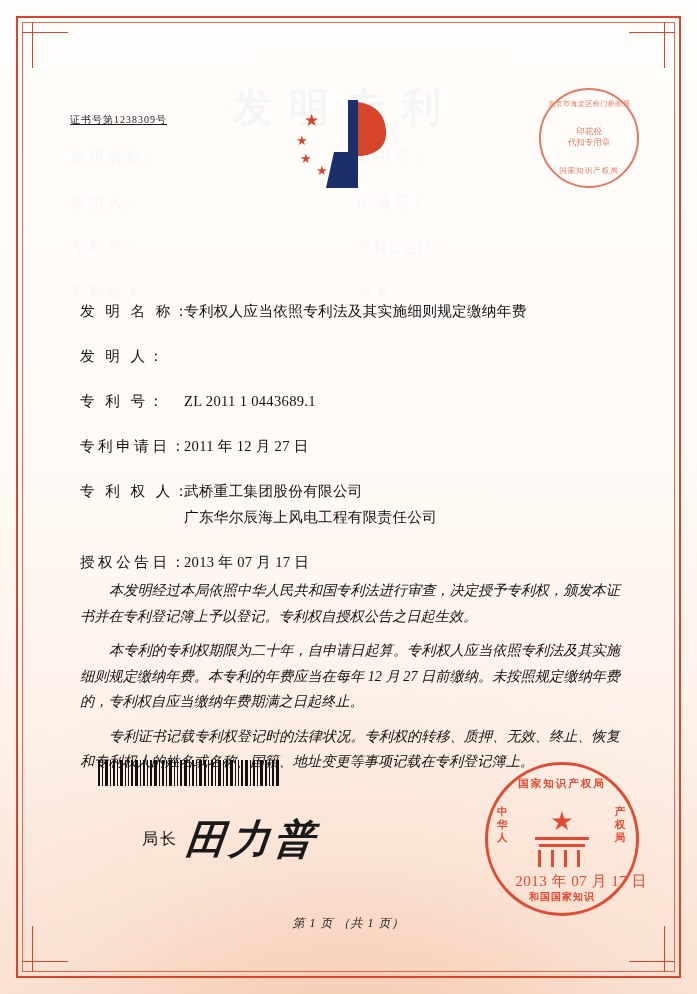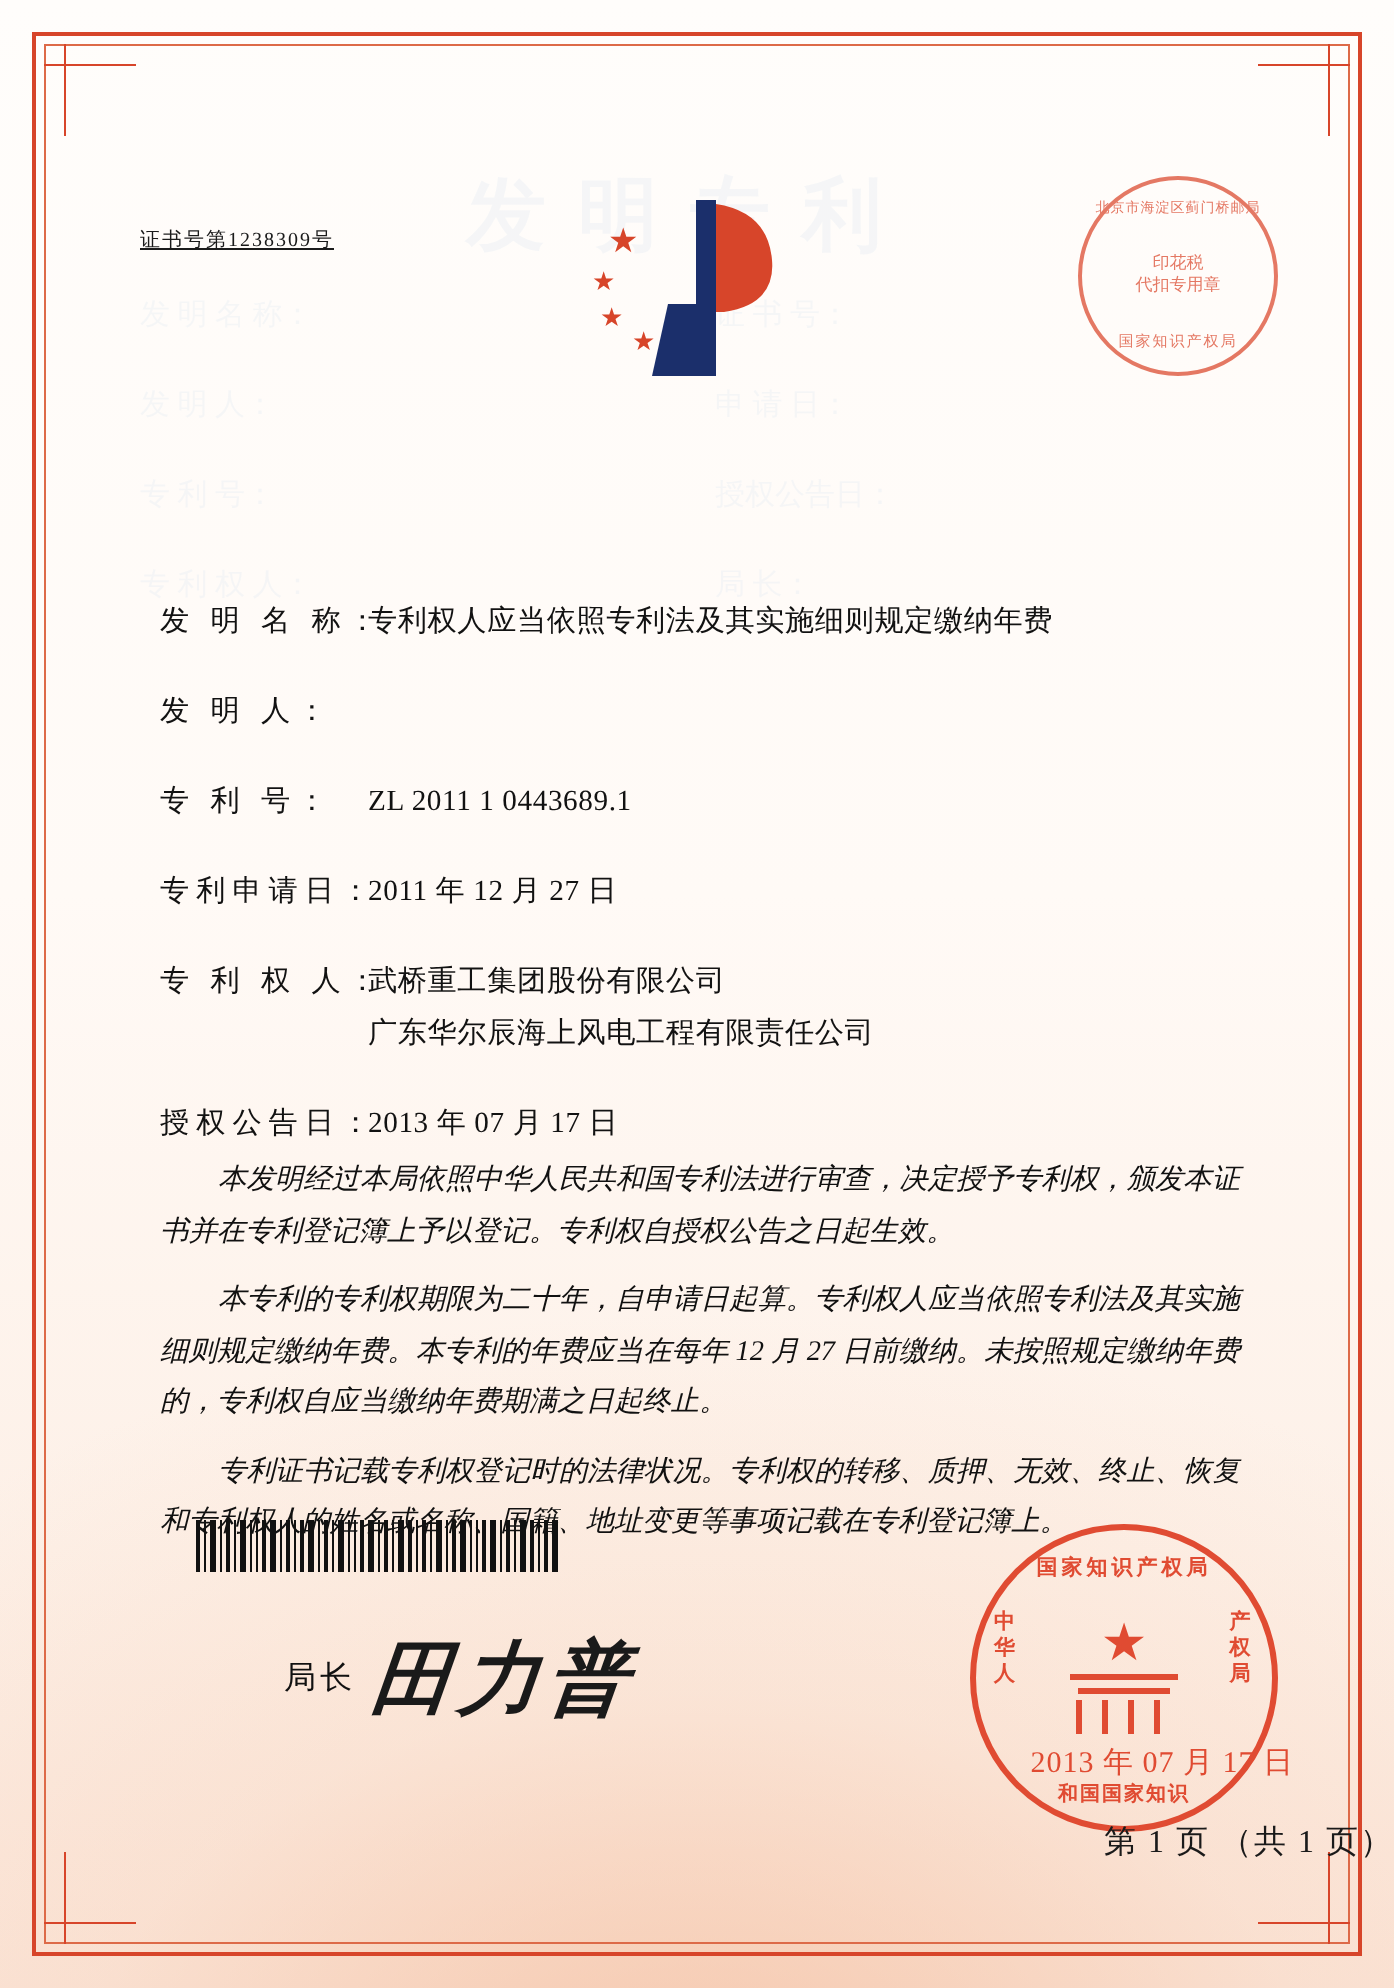--- a/index.html
+++ b/index.html
@@ -342,24 +342,25 @@
     color: #e04b32;
     letter-spacing: 0.5px;
   }
 
   
   .page-footer {
     position: absolute;
     left: 0;
     bottom: 62px;
     width: 100%;
-    text-align: right;
-    font-size: 16px;
+    text-align: center;
+    font-size: 12px;
     color: #1a1a1a;
     letter-spacing: 1px;
+    font-style: italic;
   }
 </style>
 </head>
 <body>
 
 <div id="certificate">
 
   <div class="border-outer"></div>
   <div class="border-inner"></div>
   <div class="corner tl"></div>

